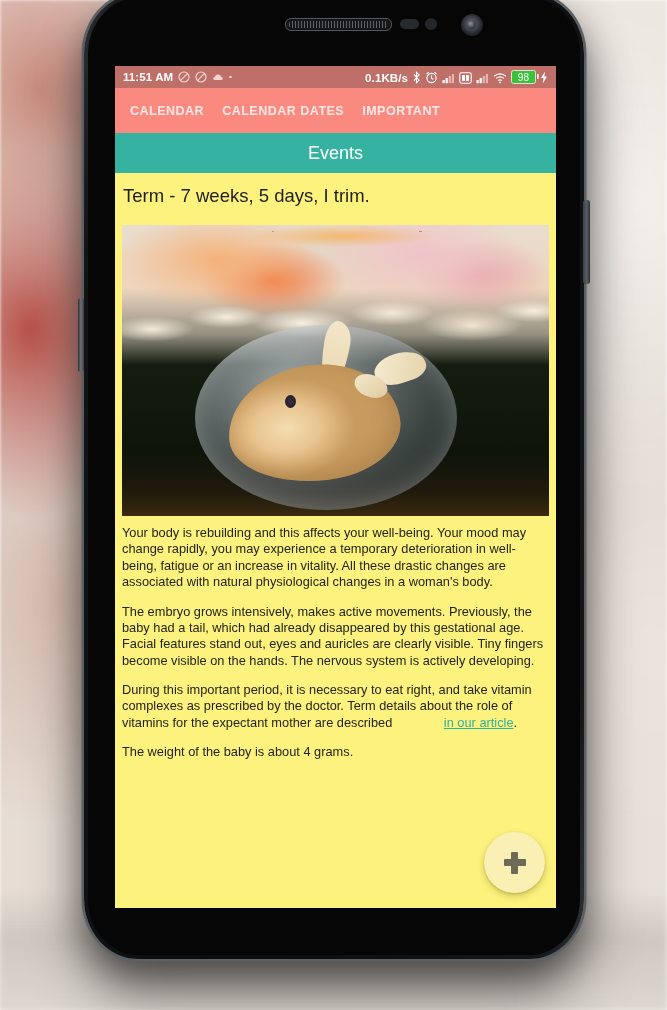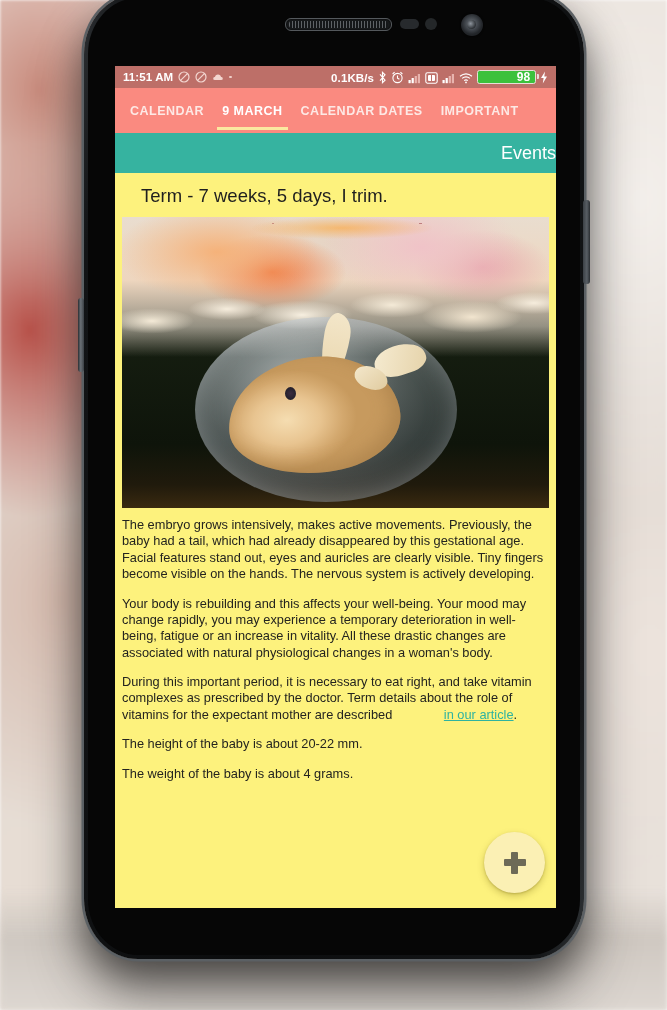--- a/index.html
+++ b/index.html
@@ -145,25 +145,24 @@
   #status-left { display: flex; align-items: center; gap: 5px; }
   #status-right { margin-left: auto; display: flex; align-items: flex-end; gap: 4px; }
   .sb-ico { display: inline-flex; align-items: center; }
   .dot-small { width: 2.5px; height: 2.5px; border-radius: 50%; background: #f0cfc8; display:inline-block; }
   .battery {
     display: inline-flex; align-items: center; justify-content: center;
     width: 23px; height: 12px;
     border: 1.4px solid #e8ded8;
     border-radius: 2.5px;
     background: #3cc13c;
-    font-size: 12px;
-    font-weight: bold;
+    font-size: 10px;
+    font-weight: normal;
     color: #ffffff;
     position: relative;
-    padding-left: 34px;
   }
   .battery::after {
     content: "";
     position: absolute;
     right: -4px; top: 3px;
     width: 2px; height: 5px;
     background: #e8ded8;
     border-radius: 0 1px 1px 0;
   }
 
@@ -196,36 +195,35 @@
     background: #fbe9a0;
   }
 
   
   #events-header {
     height: 40px;
     background: #36b3a0;
     color: #ffffff;
     display: flex;
     align-items: center;
-    justify-content: flex-end;
+    justify-content: center;
     font-size: 18px;
   }
 
   
   #content {
     background: #fdf27d;
     height: 735px;
     overflow: hidden;
     position: relative;
   }
   #term-title {
-    padding: 12px 8px 10px 8px;
+    padding: 12px 8px 18px 8px;
     font-size: 18.5px;
     color: #1f1f1f;
-    margin-left: 18px;
   }
   #hero {
     margin: 0 7px;
     height: 291px;
     position: relative;
     overflow: hidden;
     background: #0c1208;
   }
   
   .hero-layer { position: absolute; inset: 0; }
@@ -438,21 +436,20 @@
       <span class="sb-ico">
         <svg width="8" height="13" viewBox="0 0 8 13">
             <path d="M5 0.5 L1 7 H3.6 L2.8 12.5 L7 5.6 H4.3 Z" fill="#ffffff"></path>
           </svg>
       </span>
     </div>
   </div>
 
   <div id="tabbar">
     <div class="tab">CALENDAR</div>
-    <div class="tab active">9 MARCH</div>
     <div class="tab">CALENDAR DATES</div>
     <div class="tab">IMPORTANT</div>
   </div>
 
   <div id="events-header">
     <span>Events</span>
   </div>
 
   <div id="content">
 
@@ -466,24 +463,23 @@
       <div id="hero-sac" class="hero-layer"></div>
       <div id="hero-cord" class="hero-layer"></div>
       <div id="hero-embryo" class="hero-layer"></div>
       <div id="hero-limb-a" class="hero-layer"></div>
       <div id="hero-limb-b" class="hero-layer"></div>
       <div id="hero-embryo-eye" class="hero-layer"></div>
       <div id="hero-glow" class="hero-layer"></div>
     </div>
 
     <div id="body-copy">
+      <p class="para">Your body is rebuilding and this affects your well-being. Your mood may change rapidly, you may experience a temporary deterioration in well-being, fatigue or an increase in vitality. All these drastic changes are associated with natural physiological changes in a woman's body.</p>
       <p class="para">The embryo grows intensively, makes active movements. Previously, the baby had a tail, which had already disappeared by this gestational age. Facial features stand out, eyes and auricles are clearly visible. Tiny fingers become visible on the hands. The nervous system is actively developing.</p>
-      <p class="para">Your body is rebuilding and this affects your well-being. Your mood may change rapidly, you may experience a temporary deterioration in well-being, fatigue or an increase in vitality. All these drastic changes are associated with natural physiological changes in a woman's body.</p>
       <p class="para"><span>During this important period, it is necessary to eat right, and take vitamin complexes as prescribed by the doctor. Term details about the role of vitamins for the expectant mother are described </span><a class="link" href="#">in our article</a><span>.</span></p>
-      <p class="para">The height of the baby is about 20-22 mm.</p>
       <p class="para">The weight of the baby is about 4 grams.</p>
     </div>
 
     <div id="fab">
       <div id="fab-plus"></div>
     </div>
 
   </div>
 </div>
 

